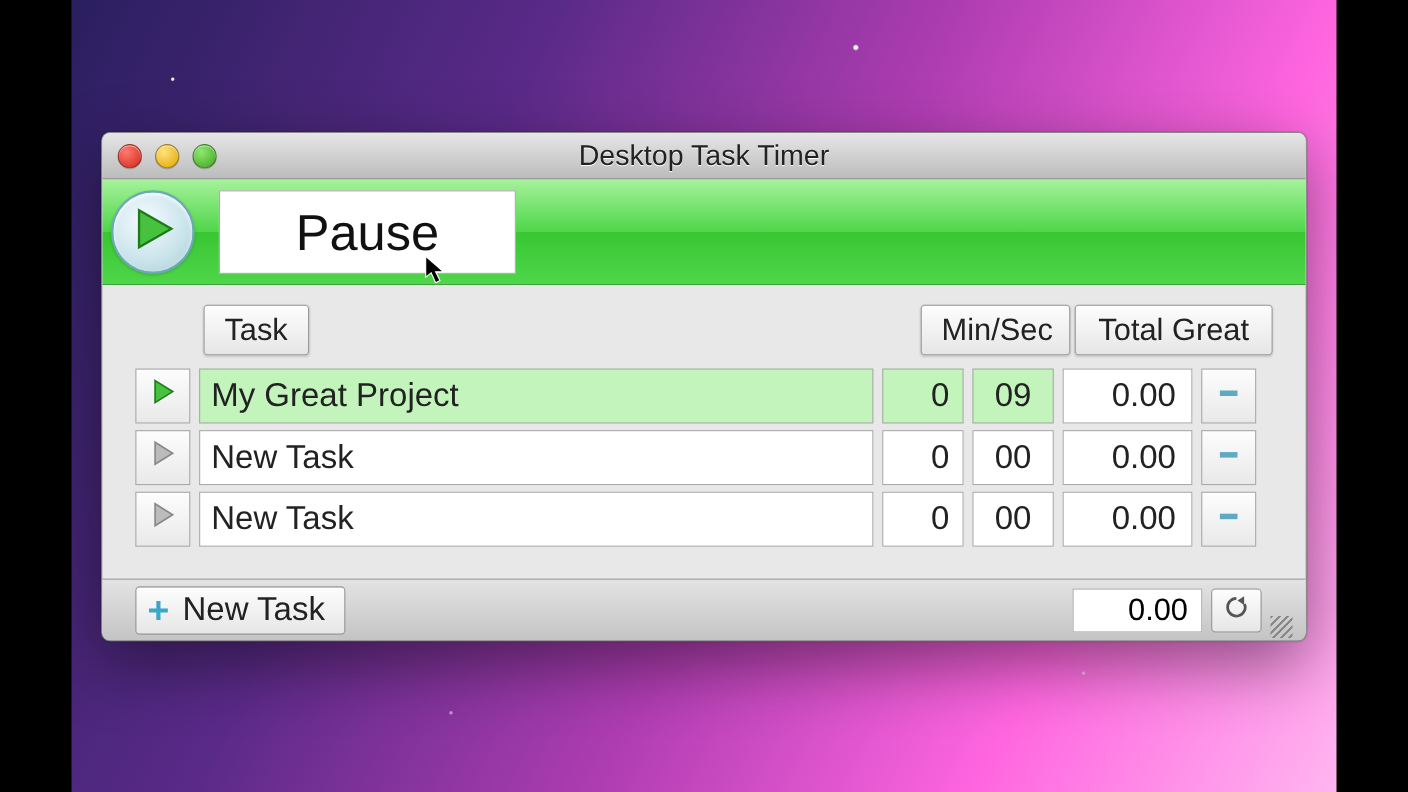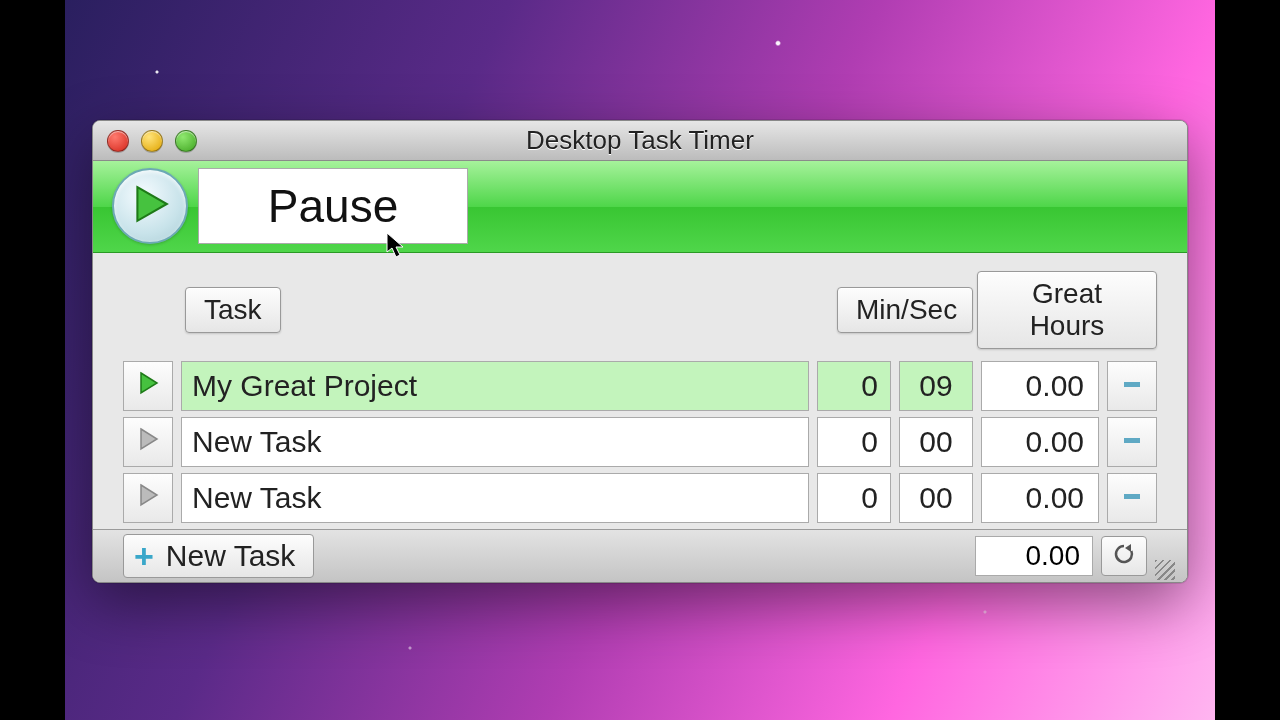--- a/index.html
+++ b/index.html
@@ -62,22 +62,22 @@
     font-size: 26px; color: #222;
     text-shadow: 0 1px 0 #fff;
     pointer-events: none;
   }
 
   
   .toolbar {
     height: 96px;
     background: linear-gradient(#a6f29b, #4fd64a 50%, #39c633 51%, #4fd64a);
     border-bottom: 1px solid #2a9a25;
-    display: flex; align-items: center; gap: 10px;
-    padding: 0 19px;
+    display: flex; align-items: center; gap: 22px;
+    padding: 0 8px;
   }
   .play-big {
     width: 76px; height: 76px; border-radius: 50%;
     background: radial-gradient(circle at 40% 35%, #f5fbff, #c8e3ea 60%, #a9ccd4);
     border: 2px solid #6ca9b4;
     display: flex; align-items: center; justify-content: center;
     box-shadow: inset 0 2px 4px rgba(255,255,255,0.8), 0 1px 3px rgba(0,0,0,0.2);
   }
   .play-big svg { width: 42px; height: 42px; }
   .pause-box {
@@ -101,21 +101,21 @@
     padding: 6px 18px;
     font-size: 28px;
     color: #222;
     box-shadow: 0 1px 0 #fff inset, 0 1px 2px rgba(0,0,0,0.15);
   }
   .spacer { flex: 1; }
   .hbtn.min { width: 136px; text-align: center; }
   .hbtn.tot { width: 180px; text-align: center; }
 
   
-  .rows { padding: 4px 30px 0 30px; }
+  .rows { padding: 4px 45px 0 30px; }
   .row {
     display: flex; align-items: stretch; gap: 8px;
     margin-bottom: 6px;
   }
   .cell {
     border: 1px solid #aaa;
     background: #fff;
     display: flex; align-items: center;
     height: 50px;
     font-size: 30px;
@@ -203,21 +203,21 @@
     </div>
     <div class="pause-box">
       <span>Pause</span>
     </div>
   </div>
 
   <div class="headers">
     <div class="hbtn">Task</div>
     <div class="spacer"></div>
     <div class="hbtn min">Min/Sec</div>
-    <div class="hbtn tot">Great Hours</div>
+    <div class="hbtn tot">Total Great</div>
   </div>
 
   <div class="rows" id="rows">
       <div class="row active">
         <div class="cell play-cell">
           <span><svg viewBox="0 0 26 26">
               <polygon points="6,3 22,13 6,23" fill="#46c23f" stroke="#1e7a18" stroke-width="1.5"></polygon>
             </svg></span>
         </div>
         <div class="cell name">My Great Project</div>

